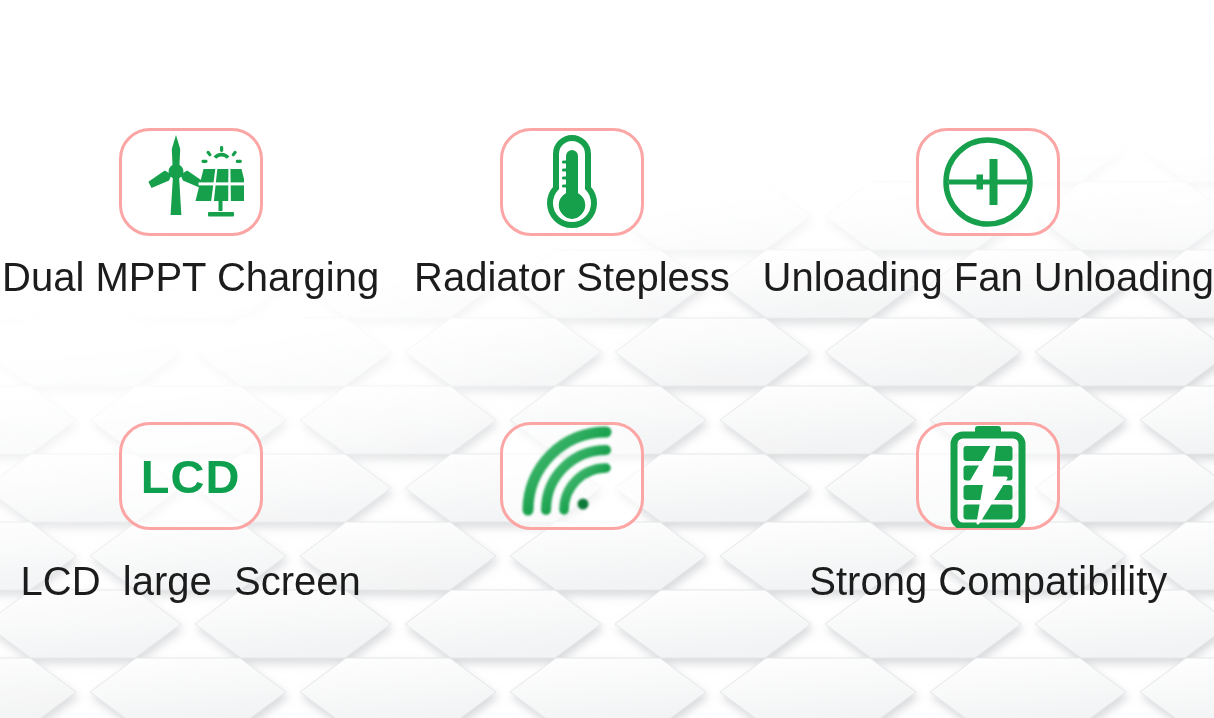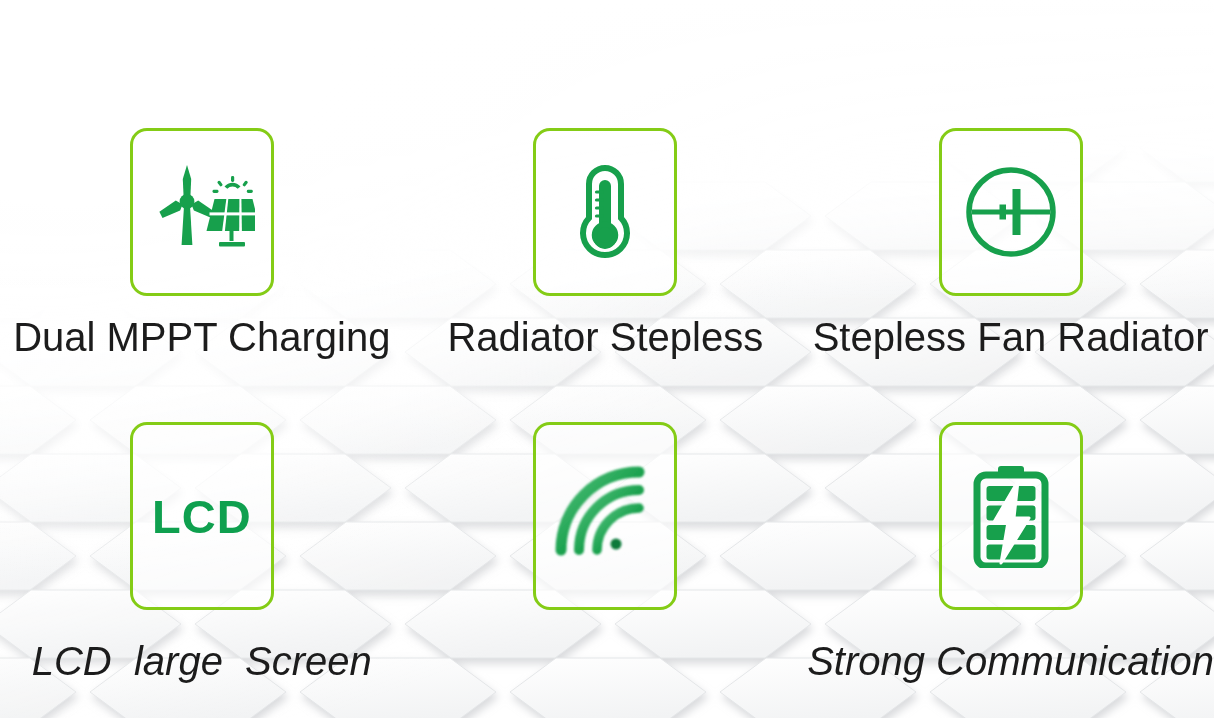--- a/index.html
+++ b/index.html
@@ -67,24 +67,24 @@
     position: relative;
     display: flex;
     flex-direction: column;
     align-items: center;
   }
   .cell-r0 { padding-top: 128px; }
   .cell-r1 { padding-top: 64px; }
 
   .icon-box {
     width: 144px;
-    height: 188px;
+    height: 108px;
     box-sizing: border-box;
-    border: 3px solid #84cc16;
-    border-radius: 17px;
+    border: 3px solid #fca5a5;
+    border-radius: 31px;
     background: rgba(255,255,255,0.62);
     display: flex;
     align-items: center;
     justify-content: center;
   }
   .icon-box svg { display: block; }
 
   .lcd-text {
     font-family: "Liberation Sans", sans-serif;
     font-size: 47px;
@@ -97,21 +97,21 @@
   .caption {
     margin-top: 20px;
     font-family: "Liberation Sans", sans-serif;
     font-size: 40px;
     font-weight: 400;
     color: #1c1c1c;
     line-height: 1.05;
     white-space: pre;
     text-align: center;
   }
-  .cell-r1 .caption { margin-top: 30px; font-style: italic; }
+  .cell-r1 .caption { margin-top: 30px; }
 </style>
 </head>
 <body>
 
 <div id="page">
 
   <div class="bg-layer">
     <svg class="bg-hex" viewBox="0 0 1214 718" preserveAspectRatio="none">
       <defs>
         <linearGradient id="tileg" x1="0" y1="0" x2="0.3" y2="1">
@@ -370,21 +370,21 @@
         <svg width="104" height="104" viewBox="0 0 104 104">
           <circle cx="52" cy="52" r="42" fill="none" stroke="#17a04c" stroke-width="5.5"></circle>
 
           <line x1="13" y1="52" x2="91" y2="52" stroke="#17a04c" stroke-width="5"></line>
 
           <rect x="40.5" y="44.5" width="6.5" height="15" fill="#17a04c"></rect>
 
           <rect x="53.5" y="29" width="8" height="46" fill="#17a04c"></rect>
         </svg>
       </div>
-      <div class="caption">Stepless Fan Radiator</div>
+      <div class="caption">Unloading Fan Unloading</div>
     </div>
 
     <div class="cell cell-r1">
       <div class="icon-box">
         <span class="lcd-text">LCD</span>
       </div>
       <div class="caption">LCD  large  Screen</div>
     </div>
 
     <div class="cell cell-r1">
@@ -421,17 +421,17 @@
           <g fill="#17a04c">
             <rect x="25.5" y="22" width="49" height="15" rx="3"></rect>
             <rect x="25.5" y="41.5" width="49" height="15" rx="3"></rect>
             <rect x="25.5" y="61" width="49" height="15" rx="3"></rect>
             <rect x="25.5" y="80.5" width="49" height="15" rx="3"></rect>
           </g>
 
           <polygon points="57,17 33,58 47,58 40,99 68,54 53,54" fill="#ffffff" stroke="#ffffff" stroke-width="3" stroke-linejoin="round"></polygon>
         </svg>
       </div>
-      <div class="caption">Strong Communication</div>
+      <div class="caption">Strong Compatibility</div>
     </div>
 
   </div>
 </div>
 
 </body></html>

